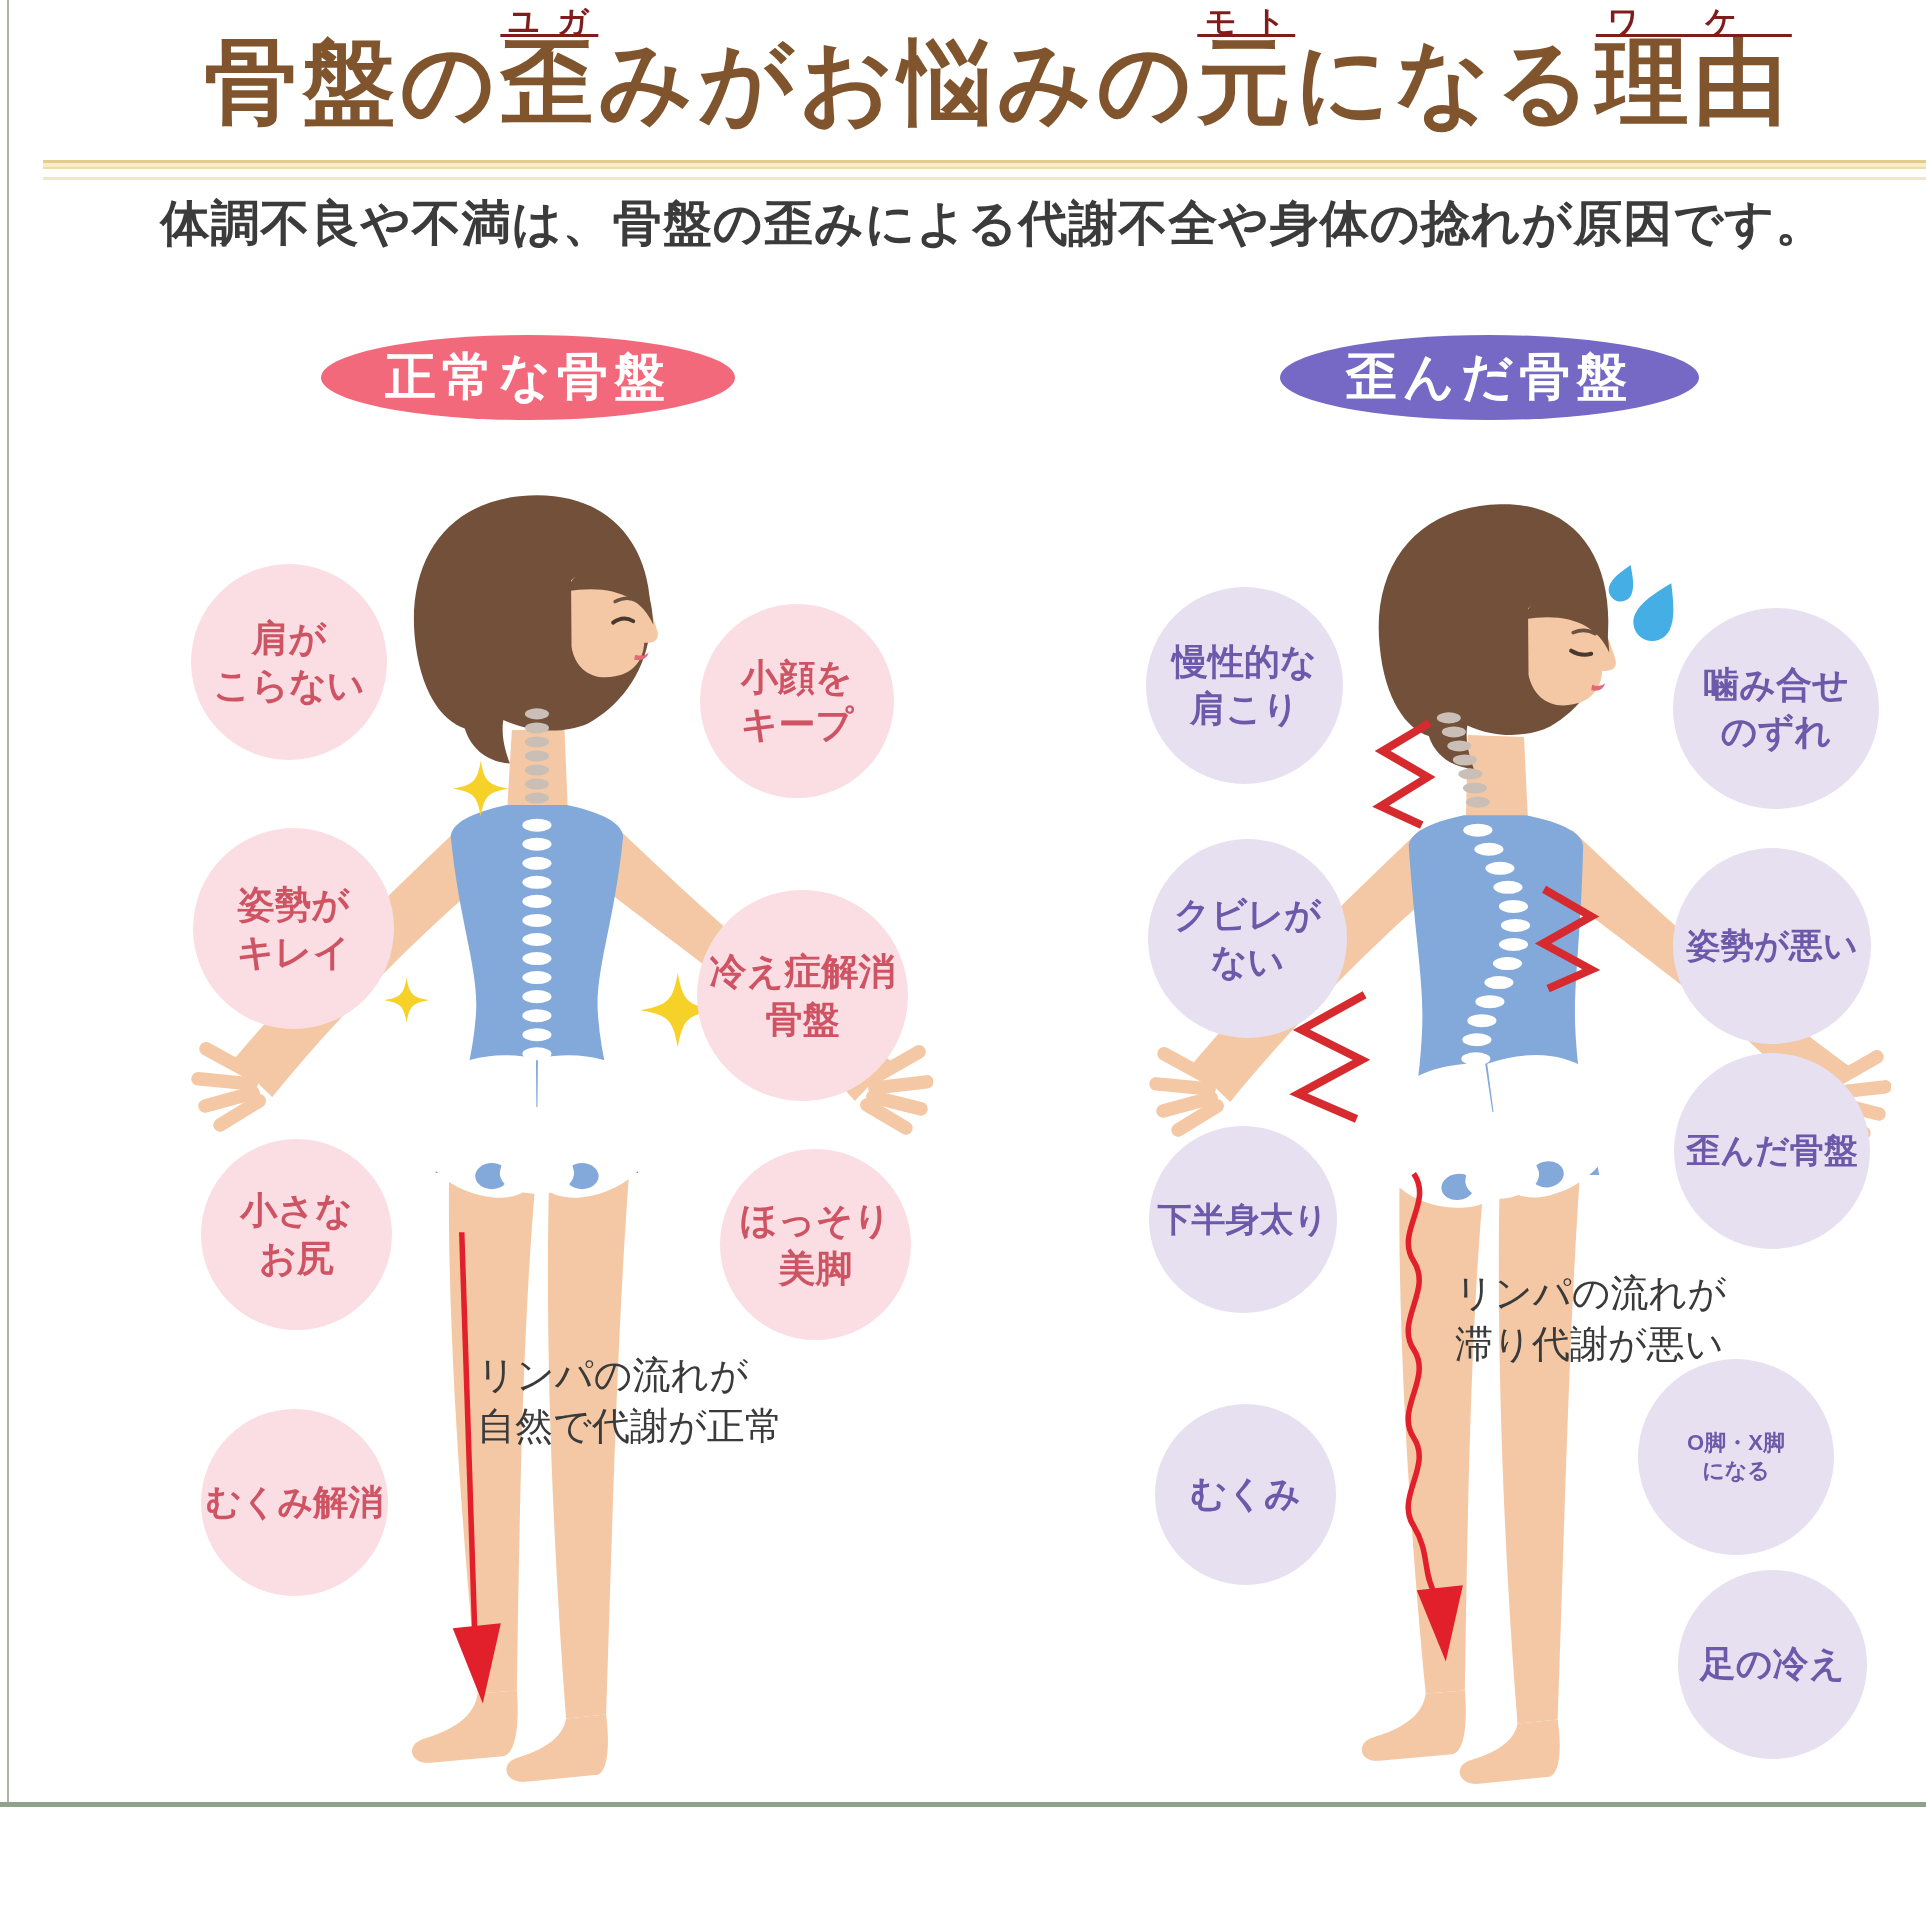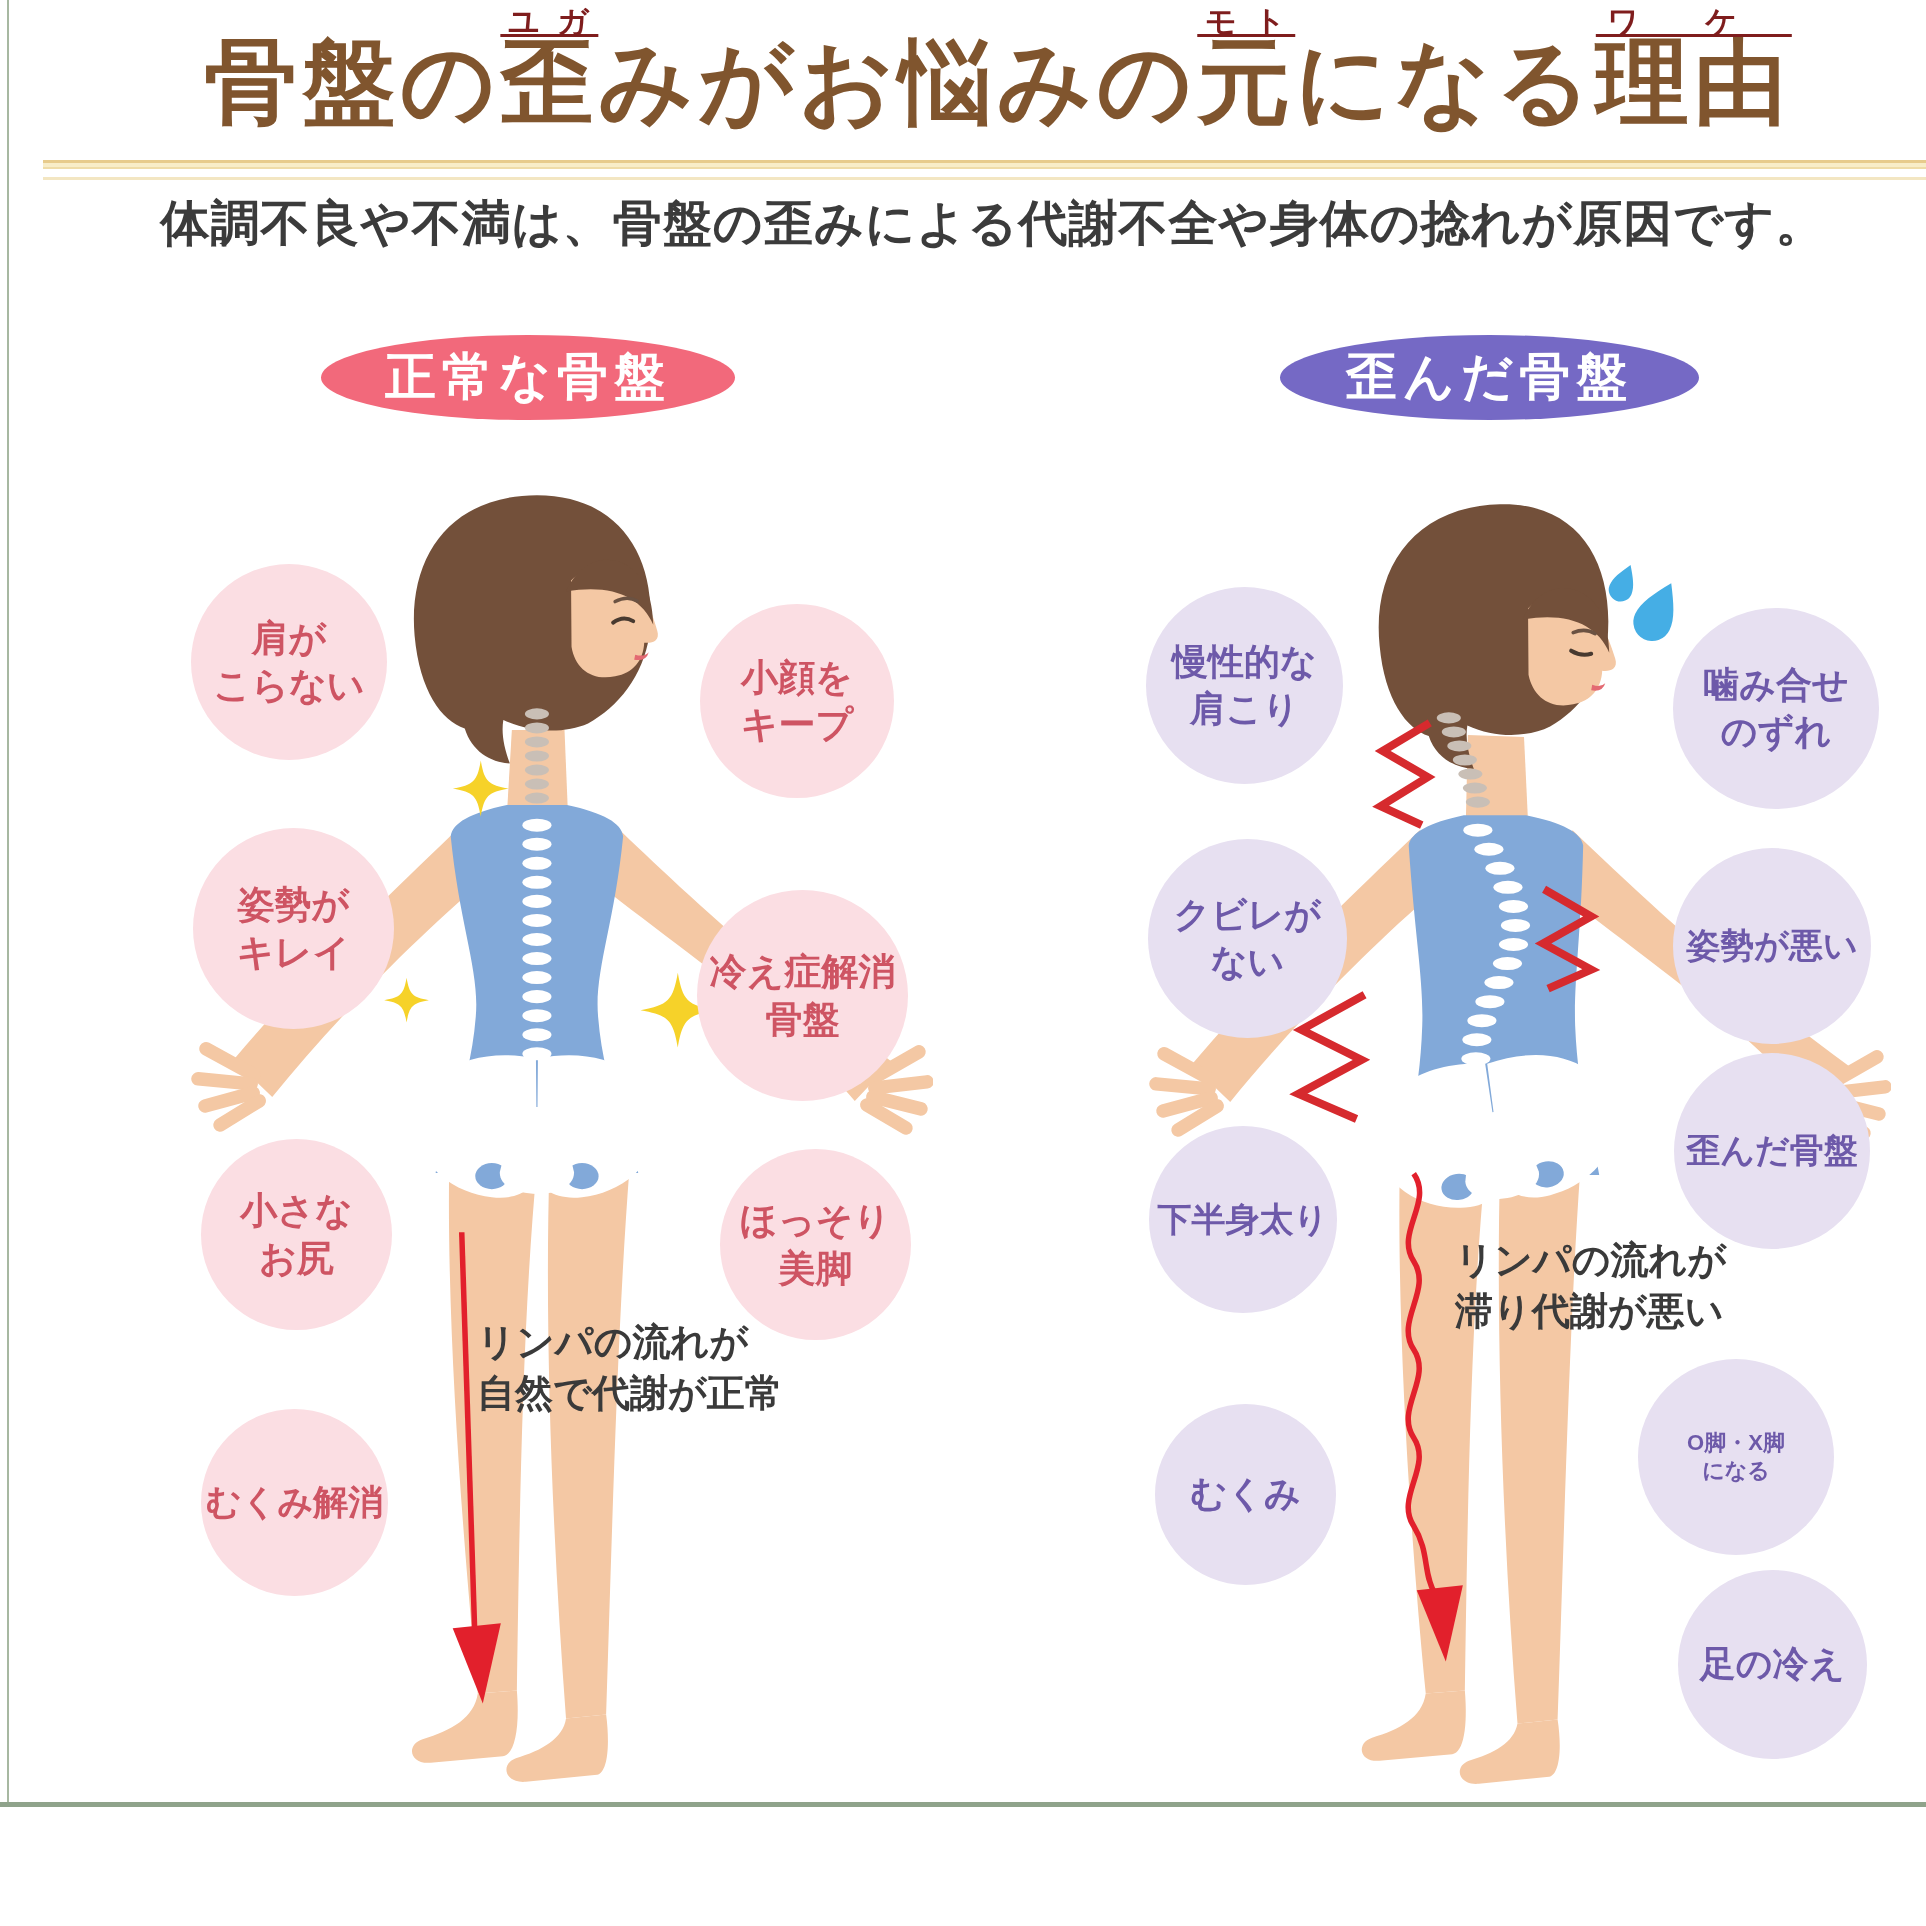--- a/index.html
+++ b/index.html
@@ -30,21 +30,21 @@
   .figure{position:absolute;width:742px;height:1314px;z-index:1;}
   .figure-normal{left:191px;top:474px;}
   .figure-distorted{left:1149px;top:474px;}
 
   .bubble{position:absolute;border-radius:50%;display:flex;align-items:center;justify-content:center;
           text-align:center;font-weight:bold;z-index:5;}
   .bubble span{white-space:pre-line;line-height:1.28;}
   .bubble.pink{background:#FBDEE3;color:#CE5463;font-size:37px;}
   .bubble.lav{background:#E7E0F1;color:#6D59A9;font-size:36px;}
 
-  .note{position:absolute;z-index:6;font-weight:bold;color:#3A3A3A;font-size:38px;}
+  .note{position:absolute;z-index:6;font-weight:normal;color:#3A3A3A;font-size:38px;margin-top:33px;}
   .note span{white-space:pre-line;line-height:1.35;}
 </style>
 </head>
 <body>
 
 <div class="page">
 
   <div class="frame-left"></div>
   <div class="frame-bottom"></div>
 

